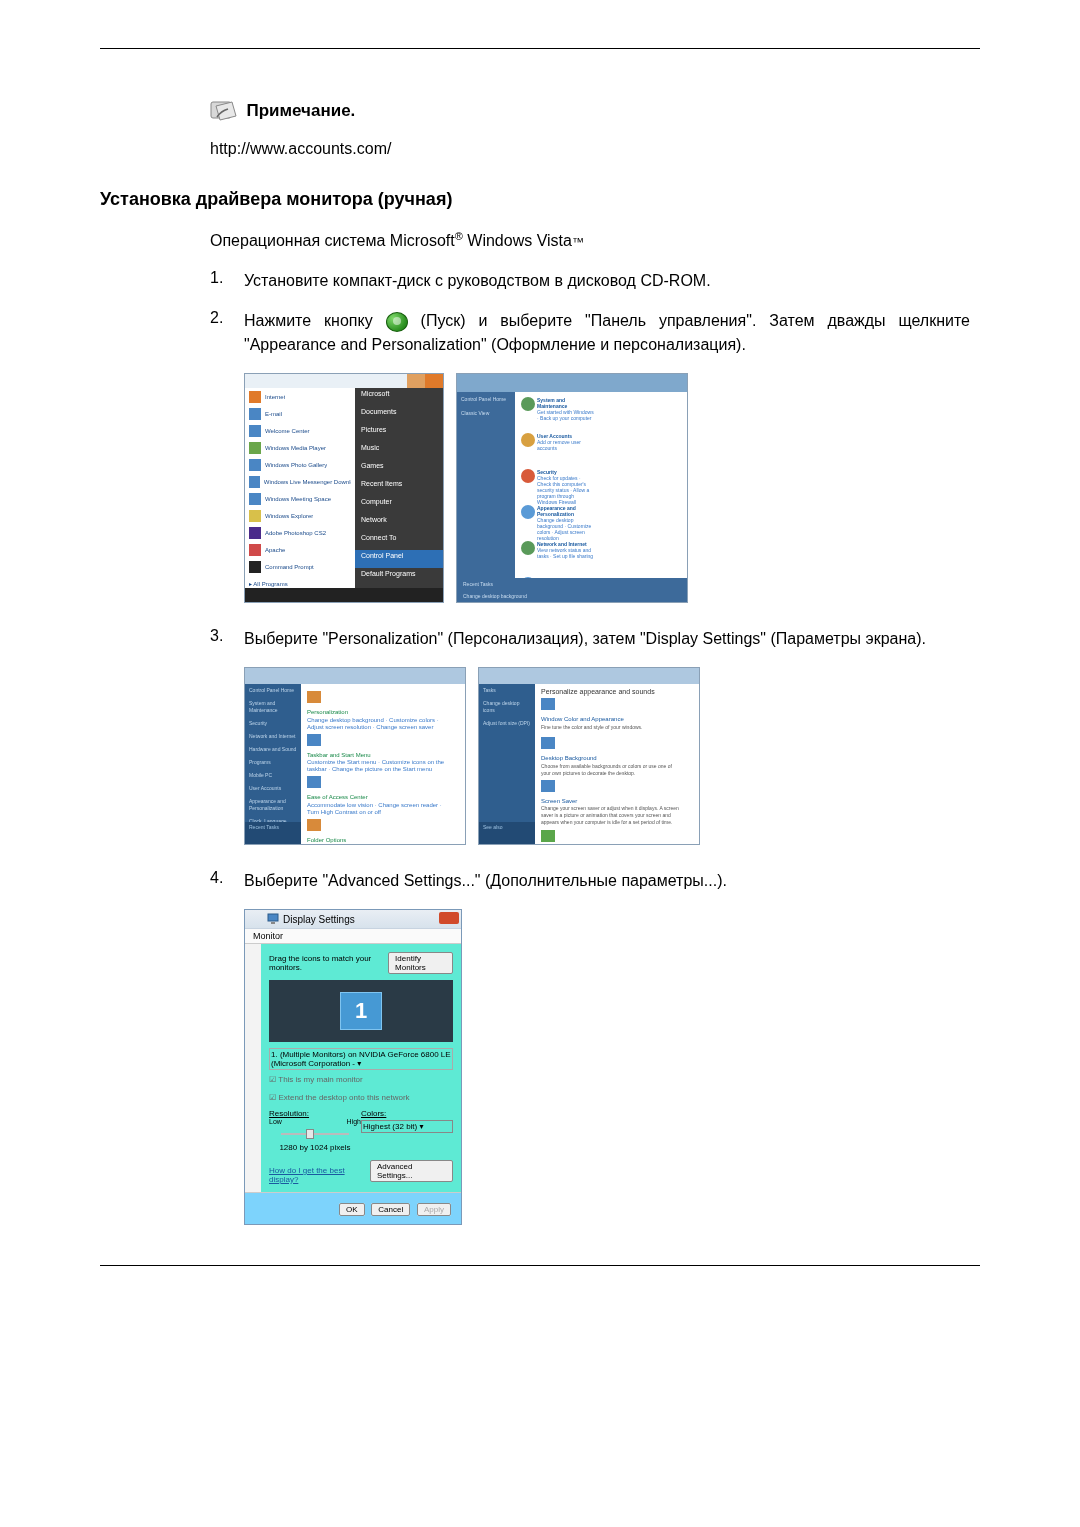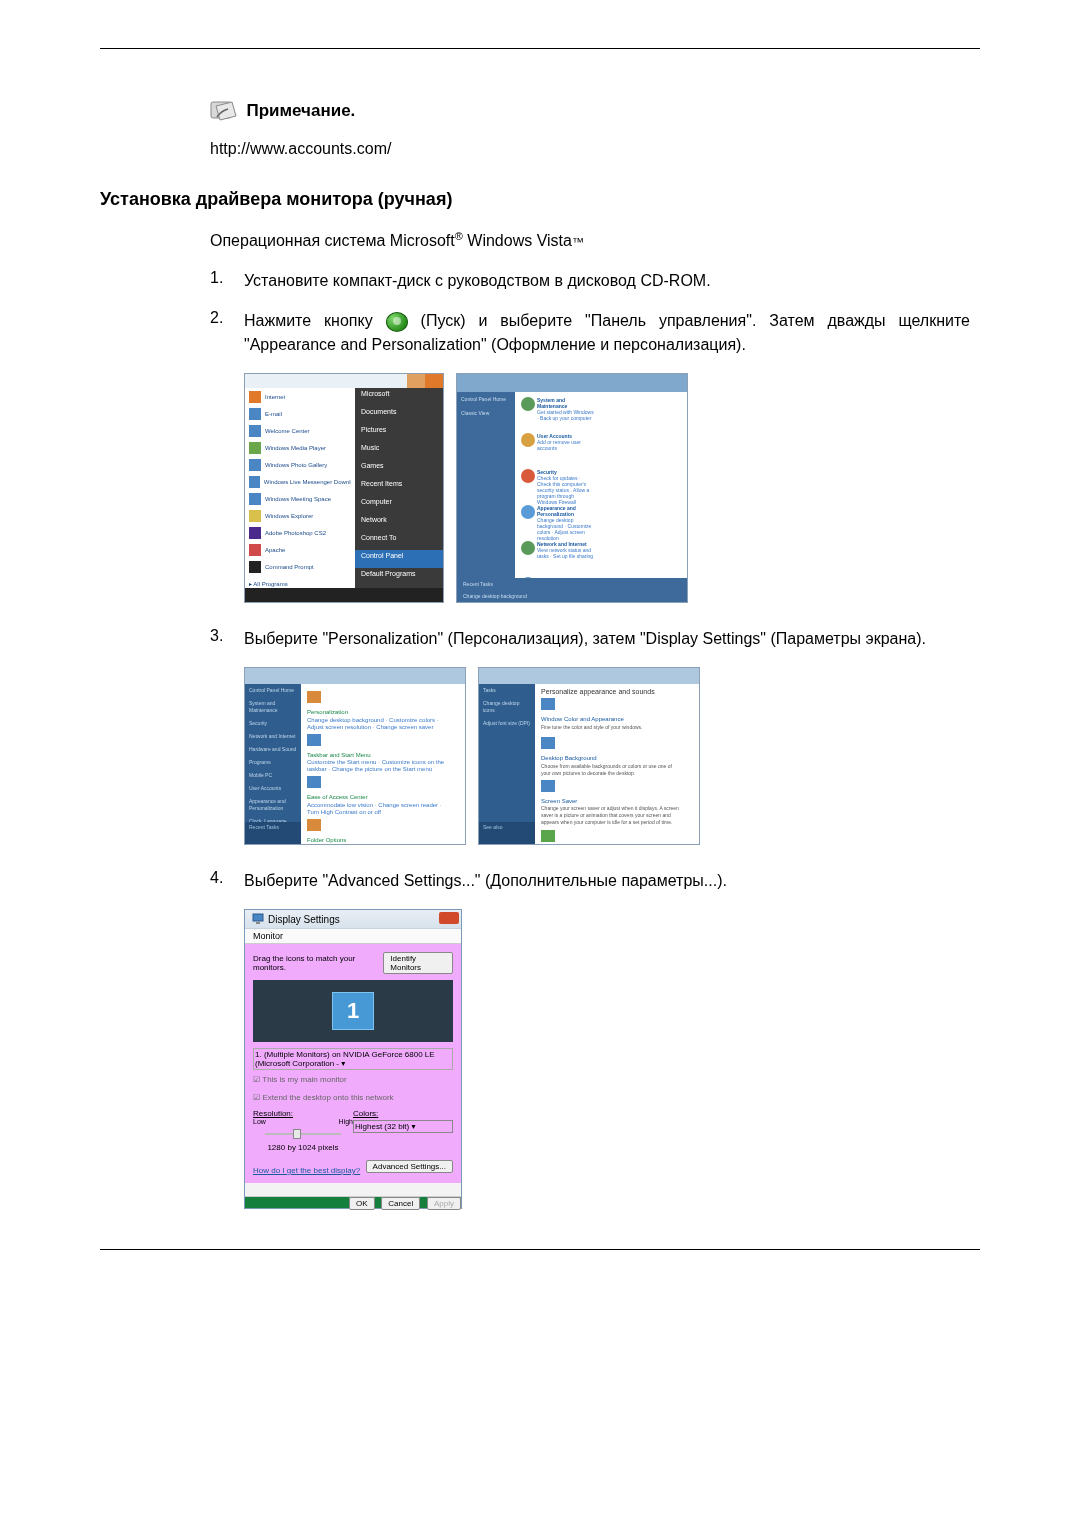--- a/index.html
+++ b/index.html
@@ -165,48 +165,48 @@
     .fig3-wrap { margin: 12px 0 24px 34px; }
     .fig3 {
       width: 218px;
       background: #f3f3f3;
       border: 1px solid #7b99b8;
       font-size: 10px;
       position: relative;
     }
     .f3-title {
       background: linear-gradient(#e9eef4, #d7e2ec);
-      padding: 3px 7px;
+      padding: 3px 22px;
       font-size: 10px;
       border-bottom: 1px solid #c7d3e0;
       display:flex;
       align-items:center;
       gap:4px;
     }
     .f3-close { position:absolute; right:2px; top:2px; width:20px; height:12px; background:#d14a2a; border-radius:2px;}
     .f3-tab { background:#fafafa; border-bottom:1px solid #ccc; padding:2px 8px; font-size:9px;}
-    .f3-body { background:#f0abfc; padding:8px; }
+    .f3-body { background:#5eead4; padding:8px;margin-left:16px; }
     .f3-idrow { display:flex; justify-content:space-between; align-items:center; margin-bottom:6px;}
     .f3-drag { font-size:8px; }
     .f3-btn { font-size:8px; border:1px solid #888; background:#f0f0f0; padding:1px 6px; border-radius:2px;}
     .f3-monarea { background:#2a3a46; height:62px; display:flex; align-items:center; justify-content:center; margin-bottom:6px;}
     .f3-mon { width:42px; height:38px; background:#4699d4; display:flex; align-items:center; justify-content:center; color:#fff; font-size:22px; font-weight:bold; border:1px solid #7fc4f0;}
     .f3-sel { width:100%; font-size:8px; border:1px solid #aaa; padding:1px; margin-bottom:4px;}
     .f3-chk { font-size:8px; color:#666; line-height:1.4; margin-bottom:6px;}
     .f3-row2 { display:flex; }
     .f3-col { flex:1; }
     .f3-lbl { font-size:8px; text-decoration:underline;}
     .f3-slider { height:14px; position:relative; margin:2px 0;}
     .f3-track { position:absolute; left:12px; right:12px; top:6px; height:2px; background:#bbb;}
     .f3-thumb { position:absolute; left:40%; top:2px; width:8px; height:10px; background:#e8e8e8; border:1px solid #888;}
     .f3-lowhigh { display:flex; justify-content:space-between; font-size:7px;}
     .f3-res { text-align:center; font-size:8px;}
     .f3-colsel { font-size:8px; border:1px solid #888; padding:1px; width:100%; margin-top:2px;}
     .f3-link { font-size:8px; color:#1a5aa0; text-decoration:underline; margin-top:8px; display:inline-block;}
-    .f3-bbar { background:#15803d; padding:0; text-align:right; border-top:1px solid #ccc;margin-top:13px;}
+    .f3-bbar { background:#7dd3fc; padding:10px; text-align:right; border-top:1px solid #ccc;}
     .f3-bbar .f3-btn { margin-left:4px; }
     .bottom-rule {
       border-top: 1px solid #000;
       margin-top: 40px;
     }
   </style>
 </head>
 <body>
 
 <div class="page">

